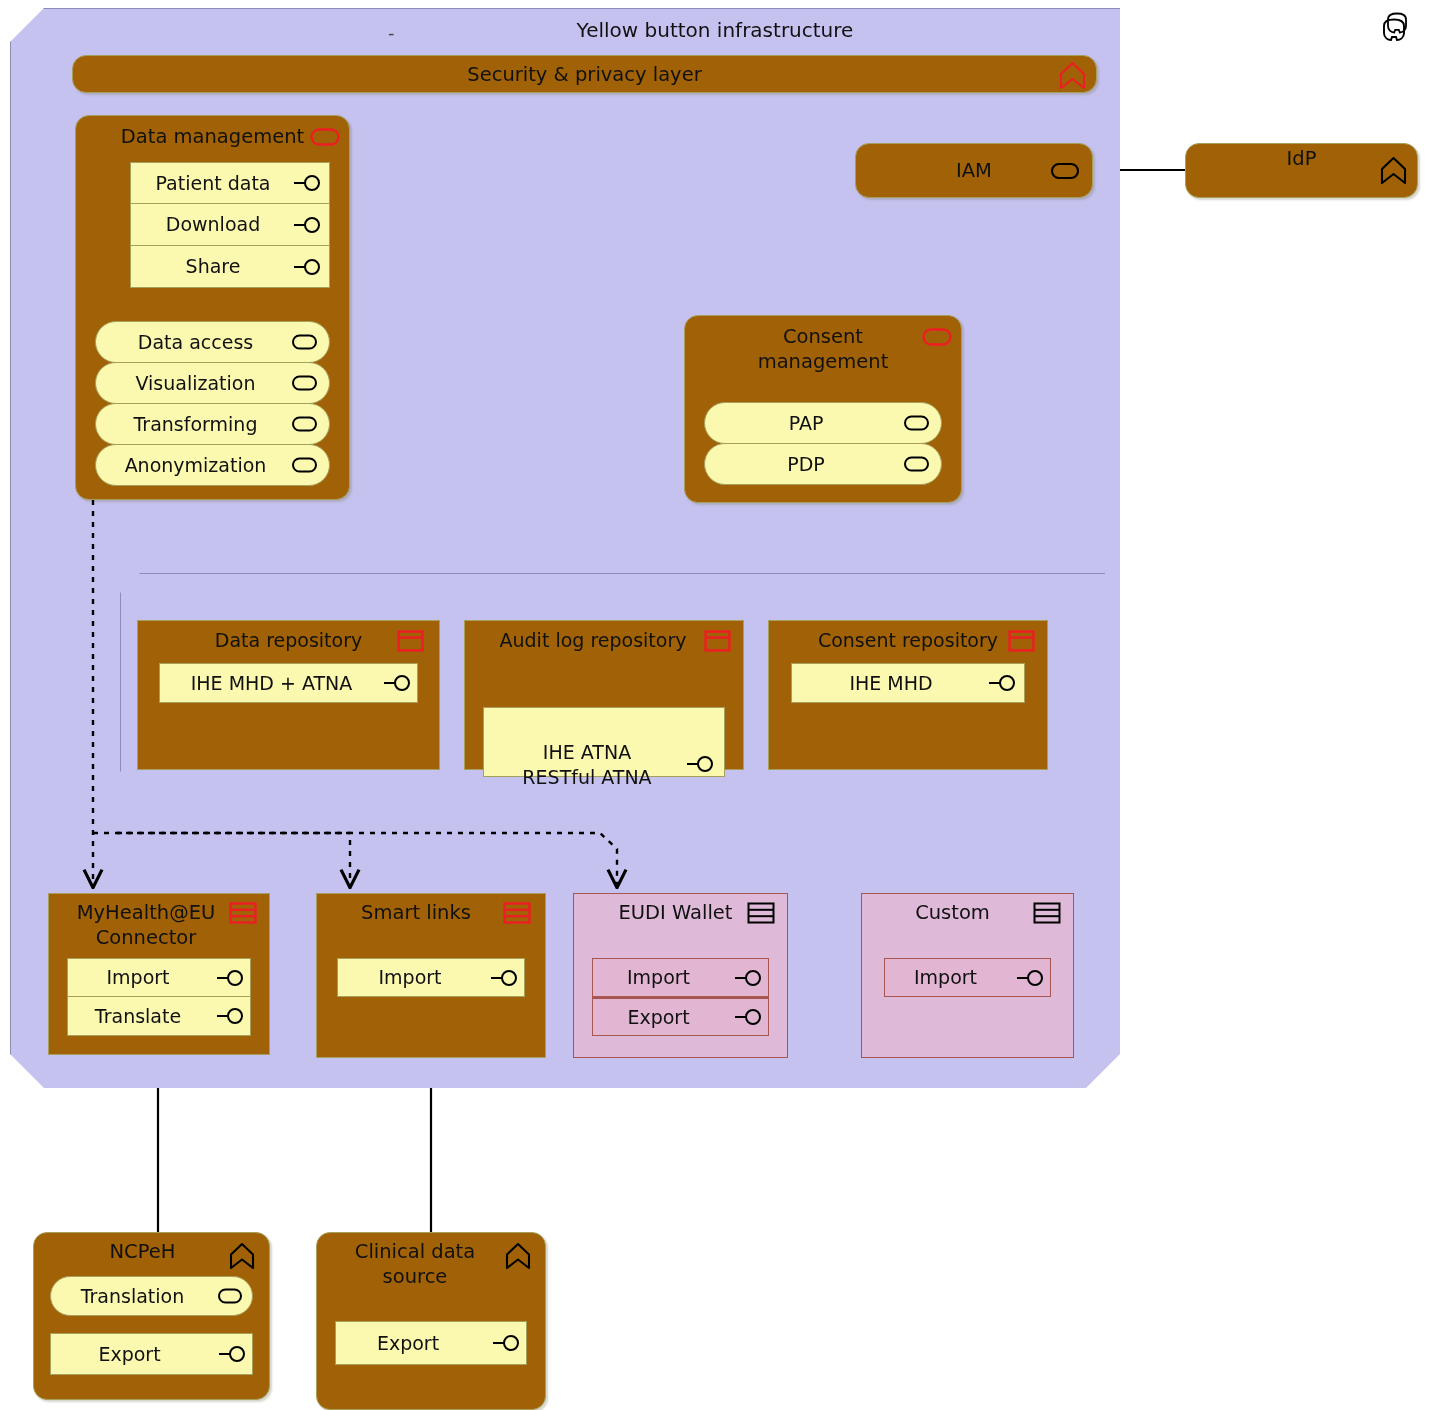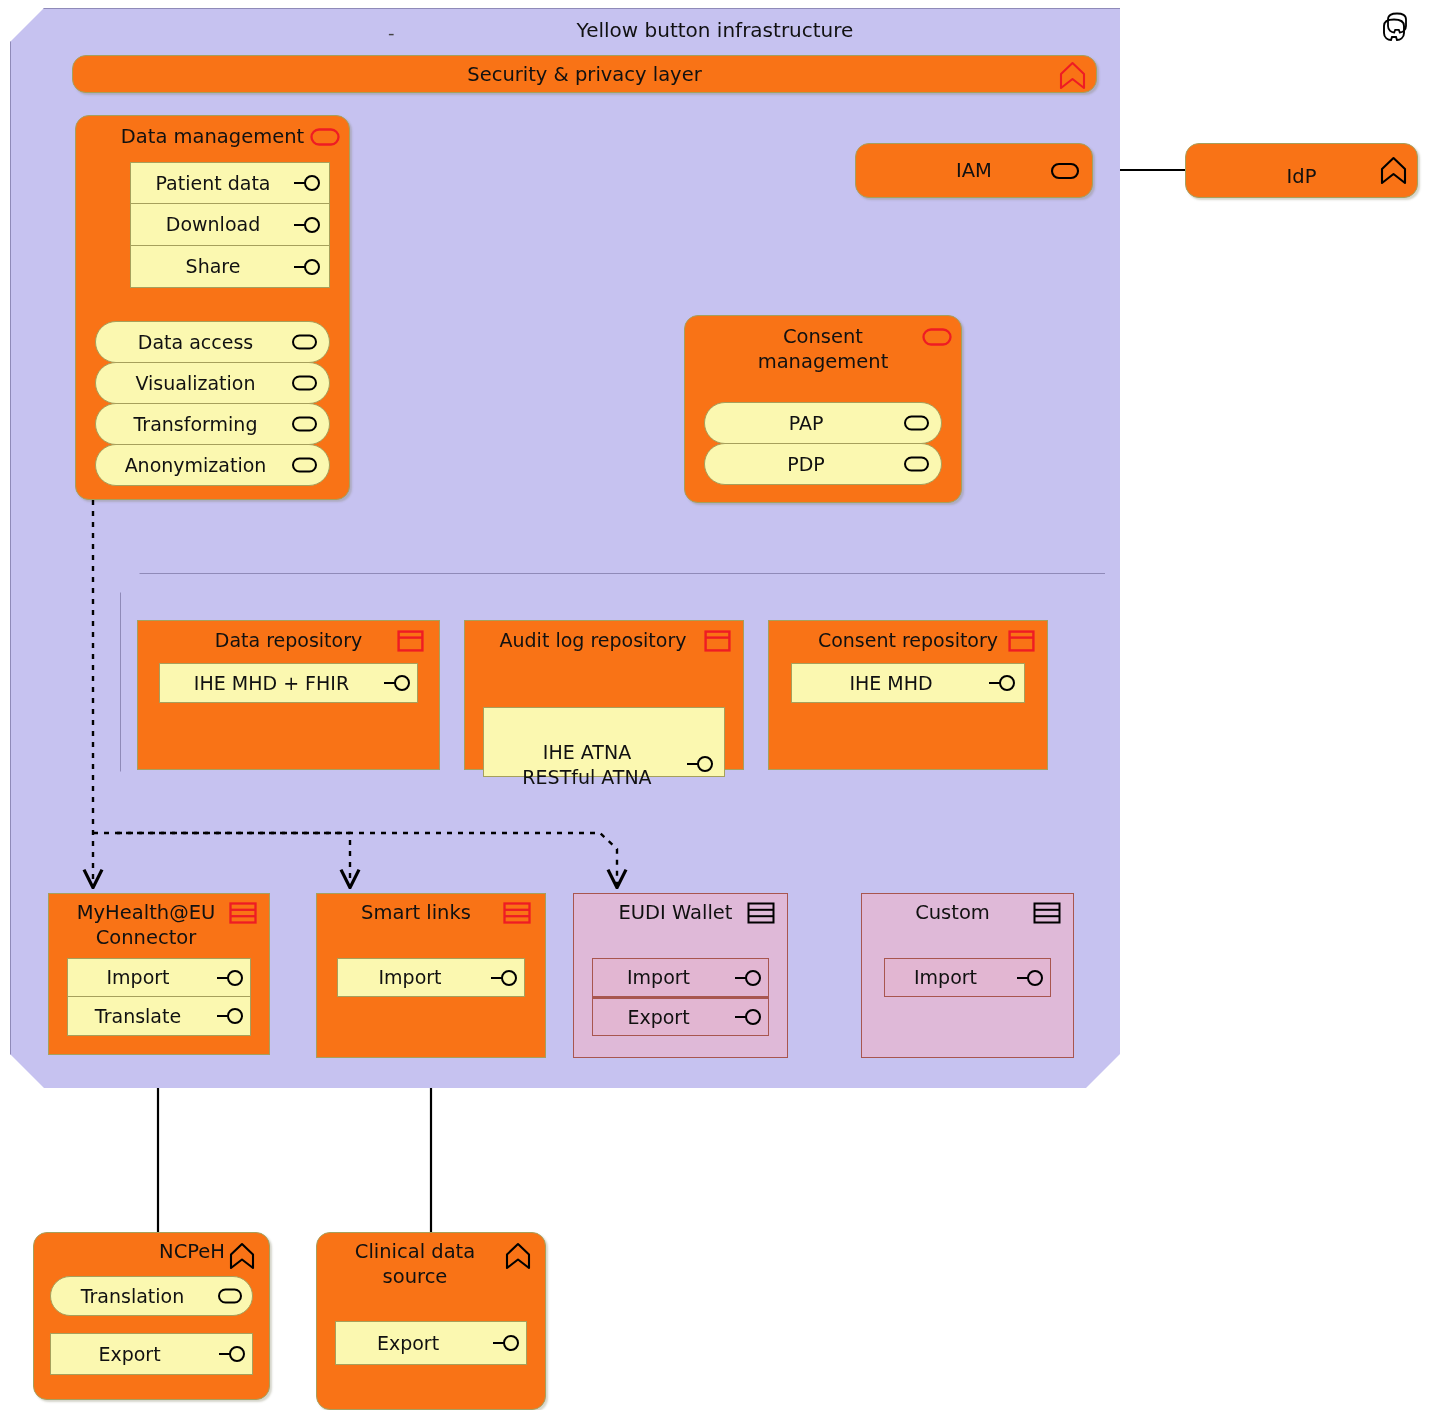--- a/index.html
+++ b/index.html
@@ -10,21 +10,21 @@
   }
   #canvas{position:absolute;left:0;top:0;width:1430px;height:1410px;}
 
   
   svg.layer{position:absolute;left:0;top:0;width:1430px;height:1410px;pointer-events:none;}
   #lines-under{z-index:1;}
   #lines-over{z-index:40;}
 
   
   .node{position:absolute;box-sizing:border-box;}
-  .yellow{background:#f97316;border:1px solid #a6a05c;}
+  .yellow{background:#a16207;border:1px solid #a6a05c;}
   .pink{background:#dfb9d8;border:1.6px solid #a8564f;}
   .rounded{border-radius:14px;}
   .shadow{box-shadow:2px 2px 2px rgba(120,120,90,.30);}
 
   .hdr{
     position:relative;text-align:center;color:#111;
     font-size:19.5px;line-height:25px;padding:7px 34px 2px 34px;
     white-space:pre-line;
   }
 
@@ -207,21 +207,21 @@
   <div class="node yellow rounded shadow" style="left:855px;top:143px;width:238px;height:55px;z-index:10;">
     <div class="hdr" style="padding-top:14px;">IAM</div>
     <div class="ico" style="top:17px;right:12px;width:30px;height:20px;">
       <svg viewBox="0 0 30 20">
           <rect x="2" y="3" width="26" height="14" rx="7" ry="7" fill="none" stroke="#000" stroke-width="2.1"></rect>
         </svg>
     </div>
   </div>
 
   <div class="node yellow rounded shadow" style="left:1185px;top:143px;width:233px;height:55px;z-index:10;">
-    <div class="hdr" style="padding-top:20px;">IdP</div>
+    <div class="hdr" style="padding-top:2px;">IdP</div>
     <div class="ico" style="top:12px;right:10px;width:27px;height:29px;">
       <svg viewBox="0 0 27 29">
           <path d="M13.5,2 L25,13 L25,27 L13.5,18 L2,27 L2,13 Z" fill="none" stroke="#000" stroke-width="2.1" stroke-linejoin="round"></path>
         </svg>
     </div>
   </div>
 
   <div class="node yellow rounded shadow" style="left:684px;top:315px;width:278px;height:188px;z-index:10;">
     <div class="hdr" style="padding-top:8px;">Consent
 management</div>
@@ -260,21 +260,21 @@
   <div class="node yellow" style="left:137px;top:620px;width:303px;height:150px;z-index:10;">
     <div class="hdr" style="padding-top:7px;font-size:19px;">Data repository</div>
     <div class="ico" style="top:9px;right:15px;width:27px;height:22px;">
       <svg viewBox="0 0 27 22">
           <rect x="1.6" y="1.6" width="23.8" height="18.8" fill="none" stroke="#ee1c24" stroke-width="2.4"></rect>
           <line x1="1.6" y1="7.6" x2="25.4" y2="7.6" stroke="#ee1c24" stroke-width="2.4"></line>
         </svg>
     </div>
     <div class="rows" style="left:21px;right:21px;top:42px;">
       <div class="row" style="height:40px;">
-        <span>IHE MHD + FHIR</span>
+        <span>IHE MHD + ATNA</span>
         <span class="rowico" style="right:4px;">
           <svg viewBox="0 0 30 18">
               <line x1="1" y1="9" x2="12" y2="9" stroke="#000" stroke-width="2"></line>
               <circle cx="19" cy="9" r="7" fill="none" stroke="#000" stroke-width="2"></circle>
             </svg>
         </span>
       </div>
     </div>
   </div>
 
@@ -422,21 +422,21 @@
           <svg viewBox="0 0 30 18">
               <line x1="1" y1="9" x2="12" y2="9" stroke="#000" stroke-width="2"></line>
               <circle cx="19" cy="9" r="7" fill="none" stroke="#000" stroke-width="2"></circle>
             </svg>
         </span>
       </div>
     </div>
   </div>
 
   <div class="node yellow rounded shadow" style="left:33px;top:1232px;width:237px;height:168px;z-index:10;">
-    <div class="hdr" style="padding-top:6px;padding-left:26px;padding-right:44px;text-align:right;">NCPeH</div>
+    <div class="hdr" style="padding-top:6px;padding-left:26px;padding-right:44px;">NCPeH</div>
     <div class="ico" style="top:9px;right:14px;width:26px;height:28px;">
       <svg viewBox="0 0 26 28">
           <path d="M13,2 L24,12.5 L24,26 L13,17.5 L2,26 L2,12.5 Z" fill="none" stroke="#000" stroke-width="2.1" stroke-linejoin="round"></path>
         </svg>
     </div>
     <div class="rows" style="left:16px;right:16px;top:43px;">
       <div class="srow" style="height:40px;padding-right:38px;">
         <span>Translation</span>
         <span class="rowico" style="right:8px;">
           <svg viewBox="0 0 30 18">

